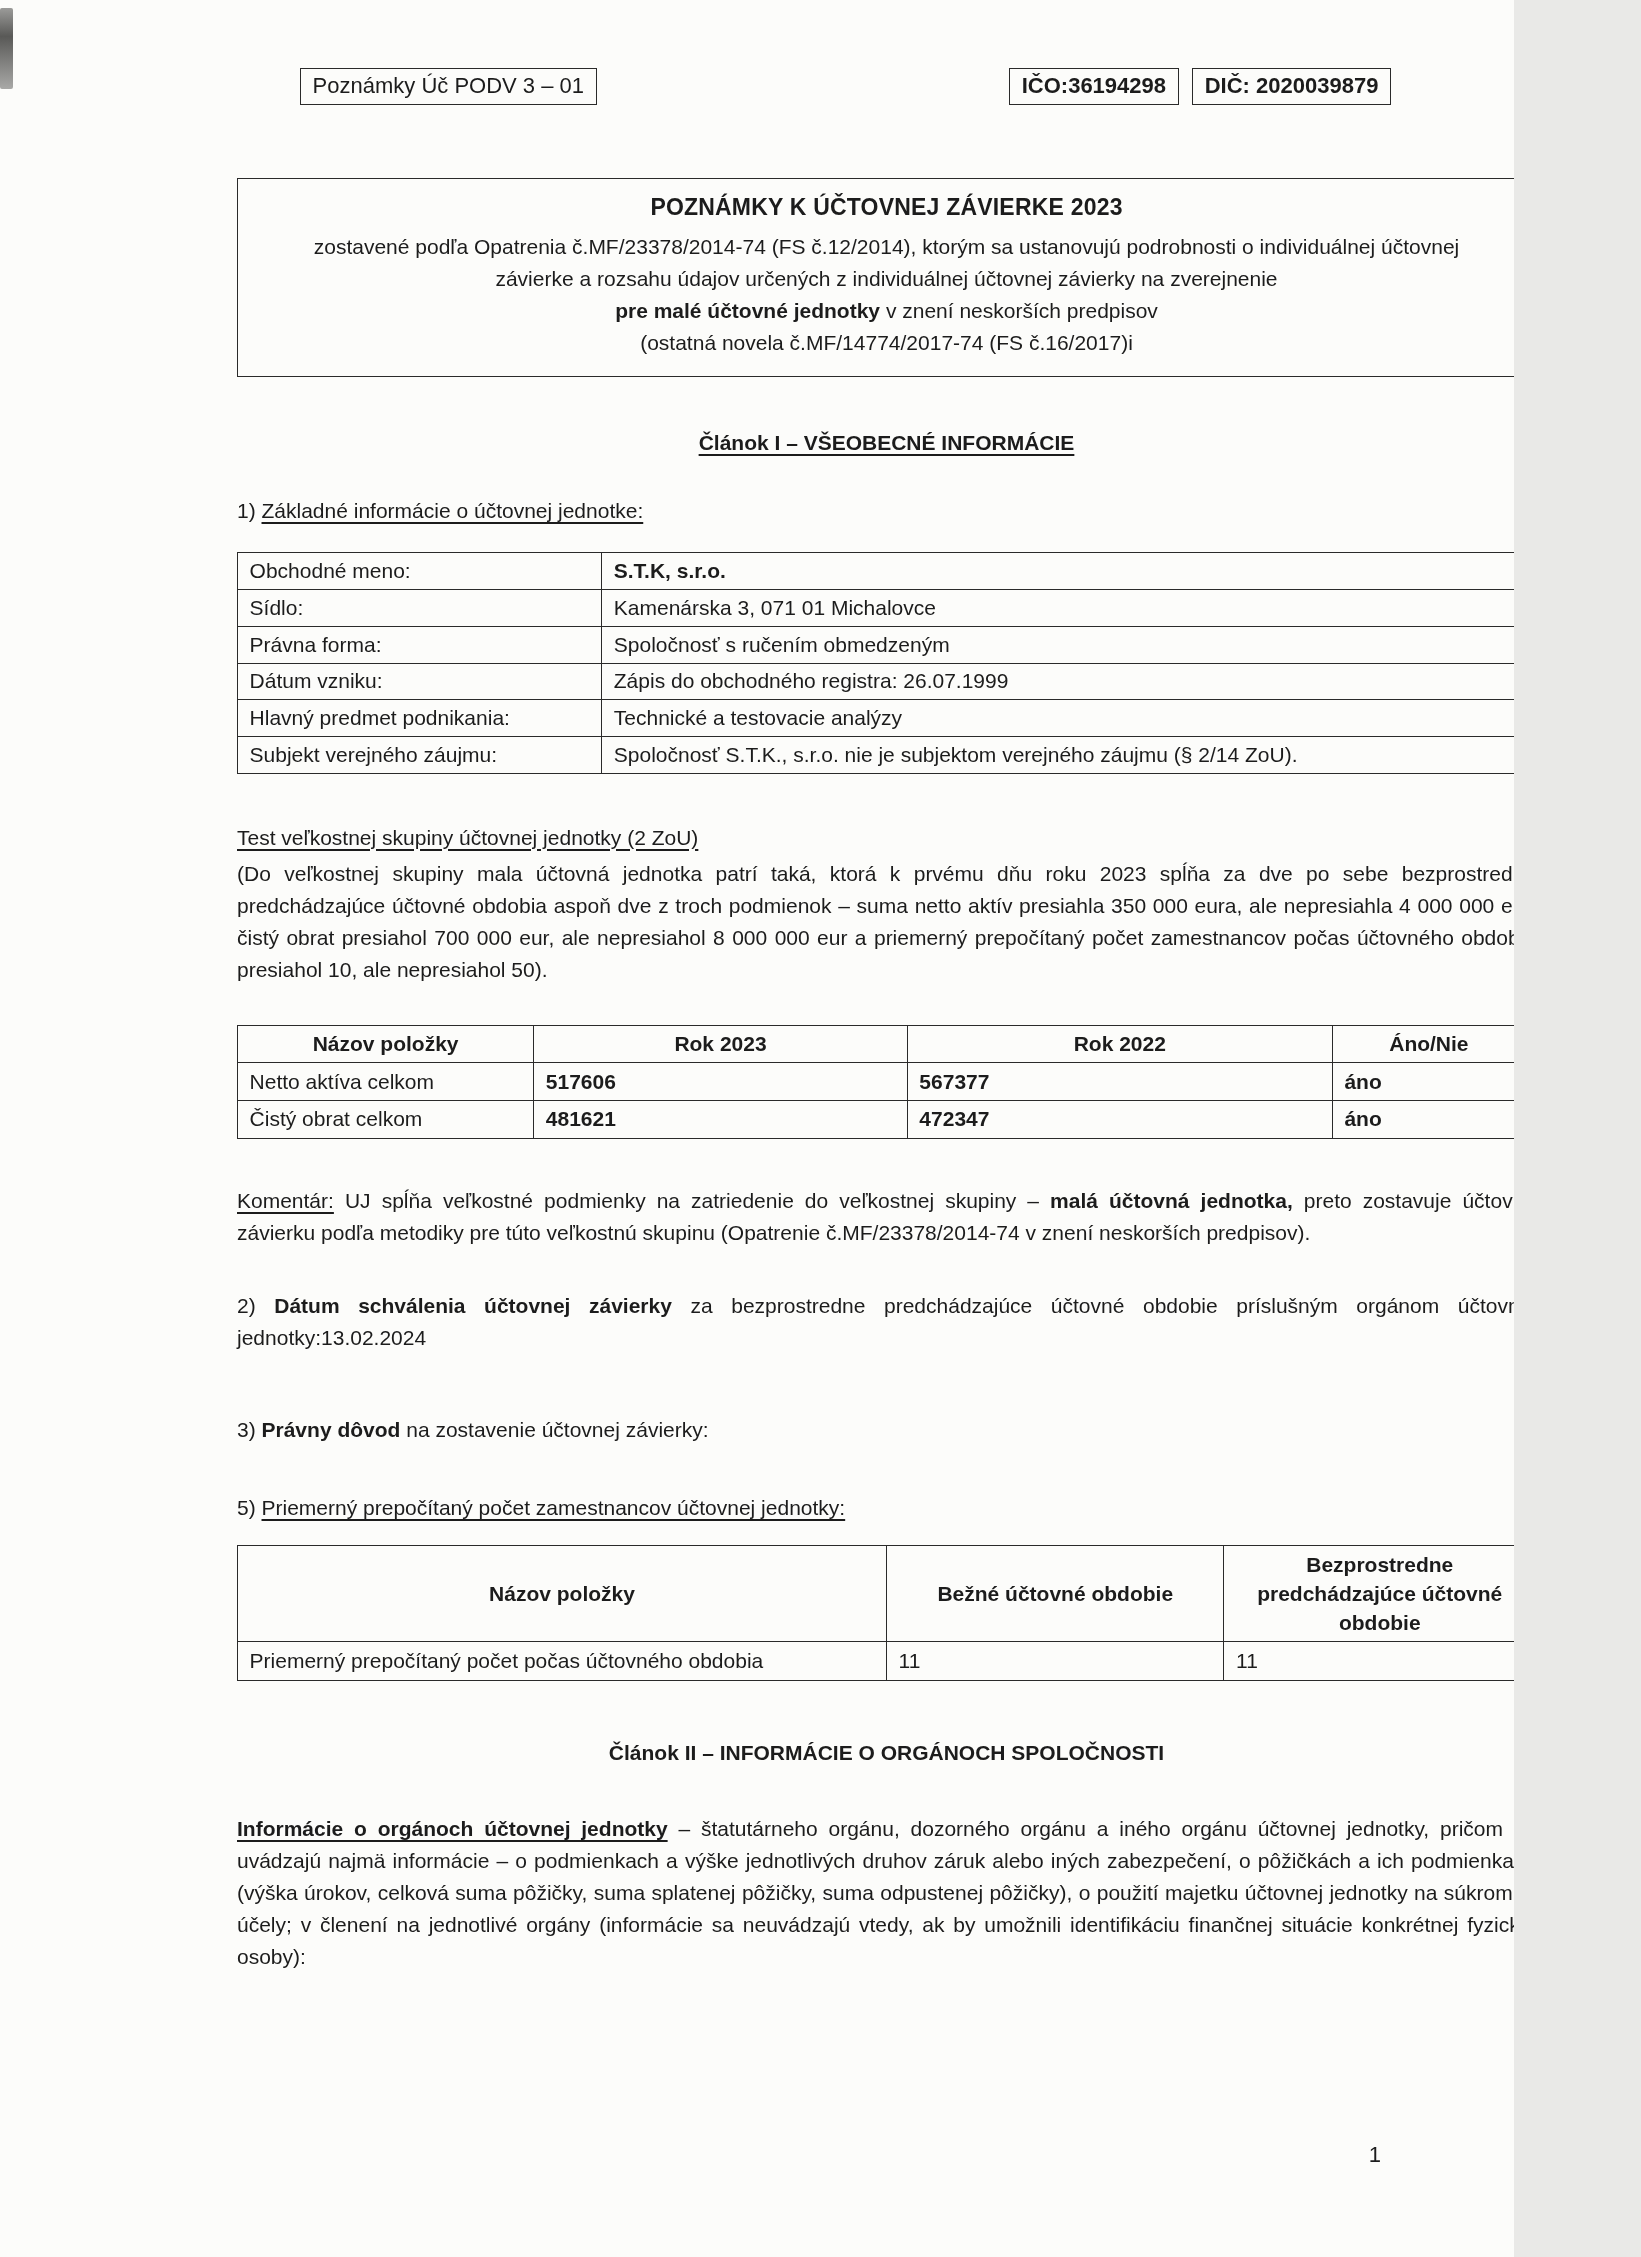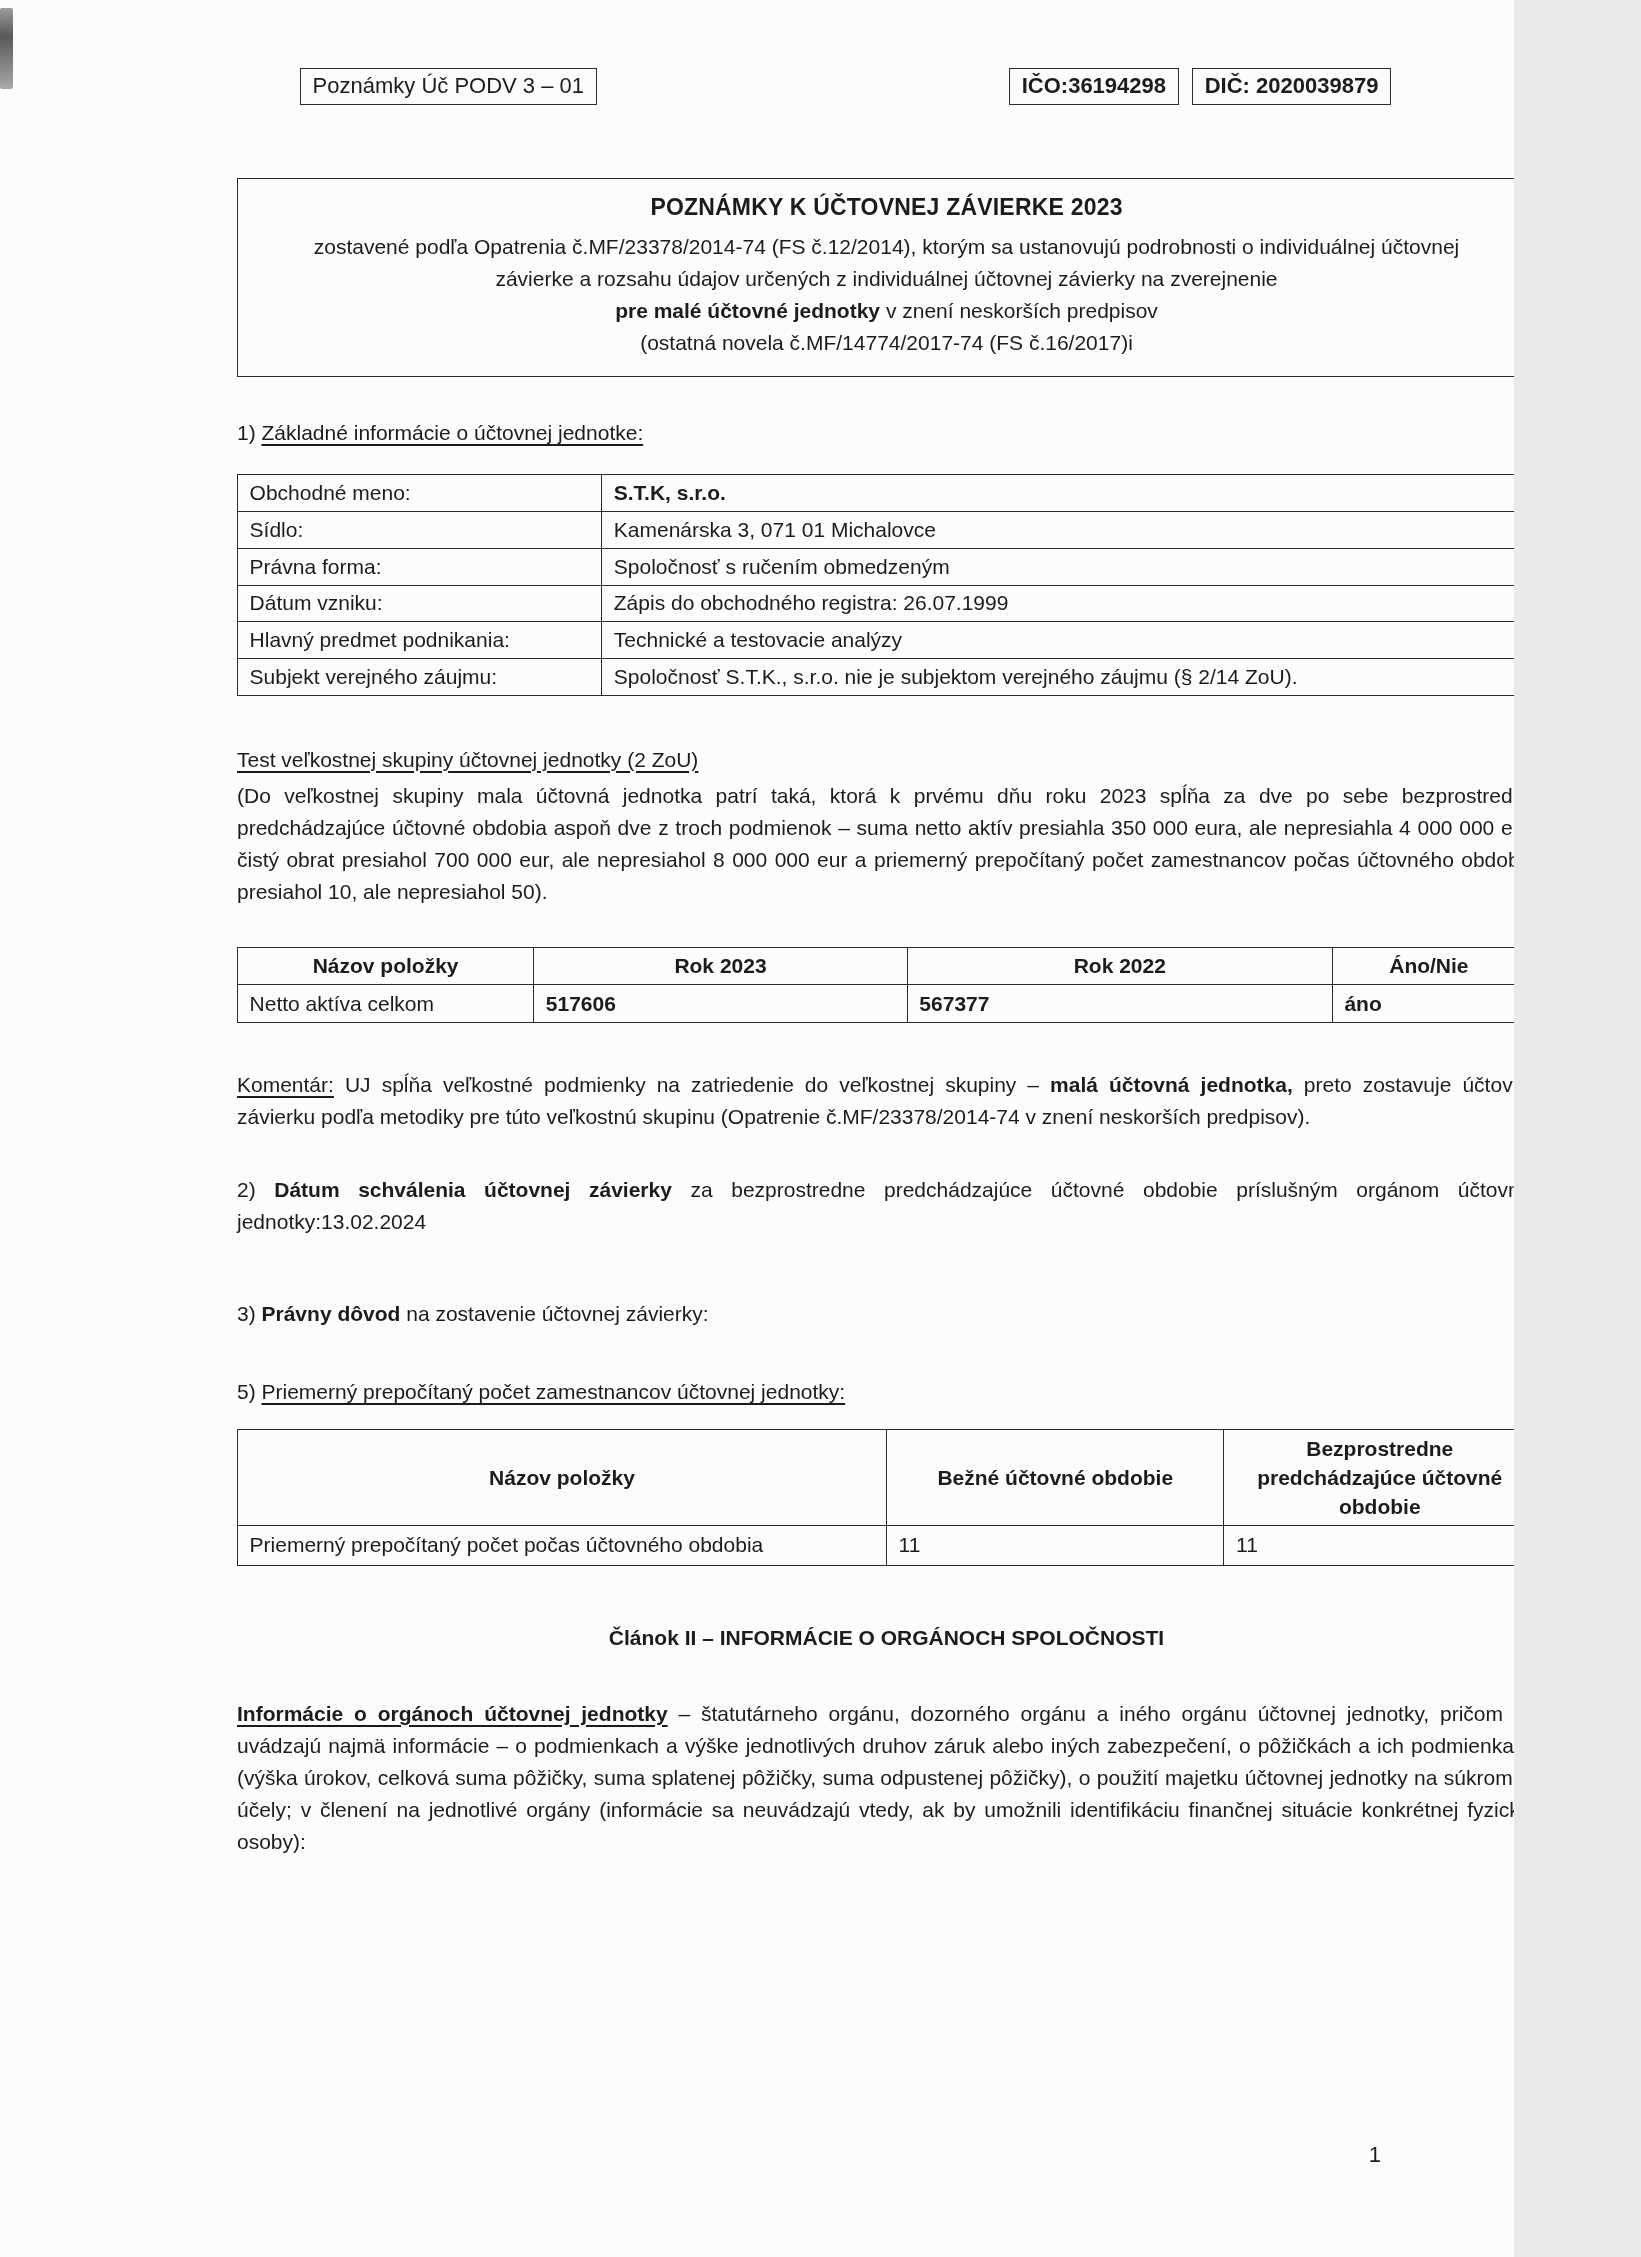--- a/index.html
+++ b/index.html
@@ -116,20 +116,23 @@
 
     <div class="title-box">
       <div class="doc-title">POZNÁMKY K ÚČTOVNEJ ZÁVIERKE 2023</div>
       <div class="title-sub">
         <span>zostavené podľa Opatrenia č.MF/23378/2014-74 (FS č.12/2014), ktorým sa ustanovujú podrobnosti o individuálnej účtovnej závierke a rozsahu údajov určených z individuálnej účtovnej závierky na zverejnenie</span><br>
         <span class="b">pre malé účtovné jednotky</span><span> v znení neskorších predpisov</span><br>
         <span>(ostatná novela č.MF/14774/2017-74 (FS č.16/2017)i</span>
       </div>
     </div>
 
+    <div class="article-heading">
+      <span class="u">Článok I – VŠEOBECNÉ INFORMÁCIE</span>
+    </div>
 
     <div class="section-label">
       <span>1) </span><span class="u">Základné informácie o účtovnej jednotke:</span>
     </div>
 
     <table class="info-table">
       <tbody>
         <tr>
           <td class="col-label">Obchodné meno:</td>
           <td class="b">S.T.K, s.r.o.</td>
@@ -171,20 +174,26 @@
           <th class="c4">Áno/Nie</th>
         </tr>
       </thead>
       <tbody>
         <tr>
           <td>Netto aktíva celkom</td>
           <td class="val">517606</td>
           <td class="val">567377</td>
           <td class="val">áno</td>
         </tr>
+        <tr>
+          <td>Čistý obrat celkom</td>
+          <td class="val">481621</td>
+          <td class="val">472347</td>
+          <td class="val">áno</td>
+        </tr>
       </tbody>
     </table>
 
     <div class="para comment">
       <span class="u">Komentár:</span><span> UJ spĺňa veľkostné podmienky na zatriedenie do veľkostnej skupiny – </span><span class="b">malá účtovná jednotka,</span><span> preto zostavuje účtovnú závierku podľa metodiky pre túto veľkostnú skupinu (Opatrenie č.MF/23378/2014-74 v znení neskorších predpisov).</span>
     </div>
 
     <div class="para s2">
       <span>2) </span><span class="b">Dátum schválenia účtovnej závierky</span><span> za bezprostredne predchádzajúce účtovné obdobie príslušným orgánom účtovnej jednotky:13.02.2024</span>
     </div>

